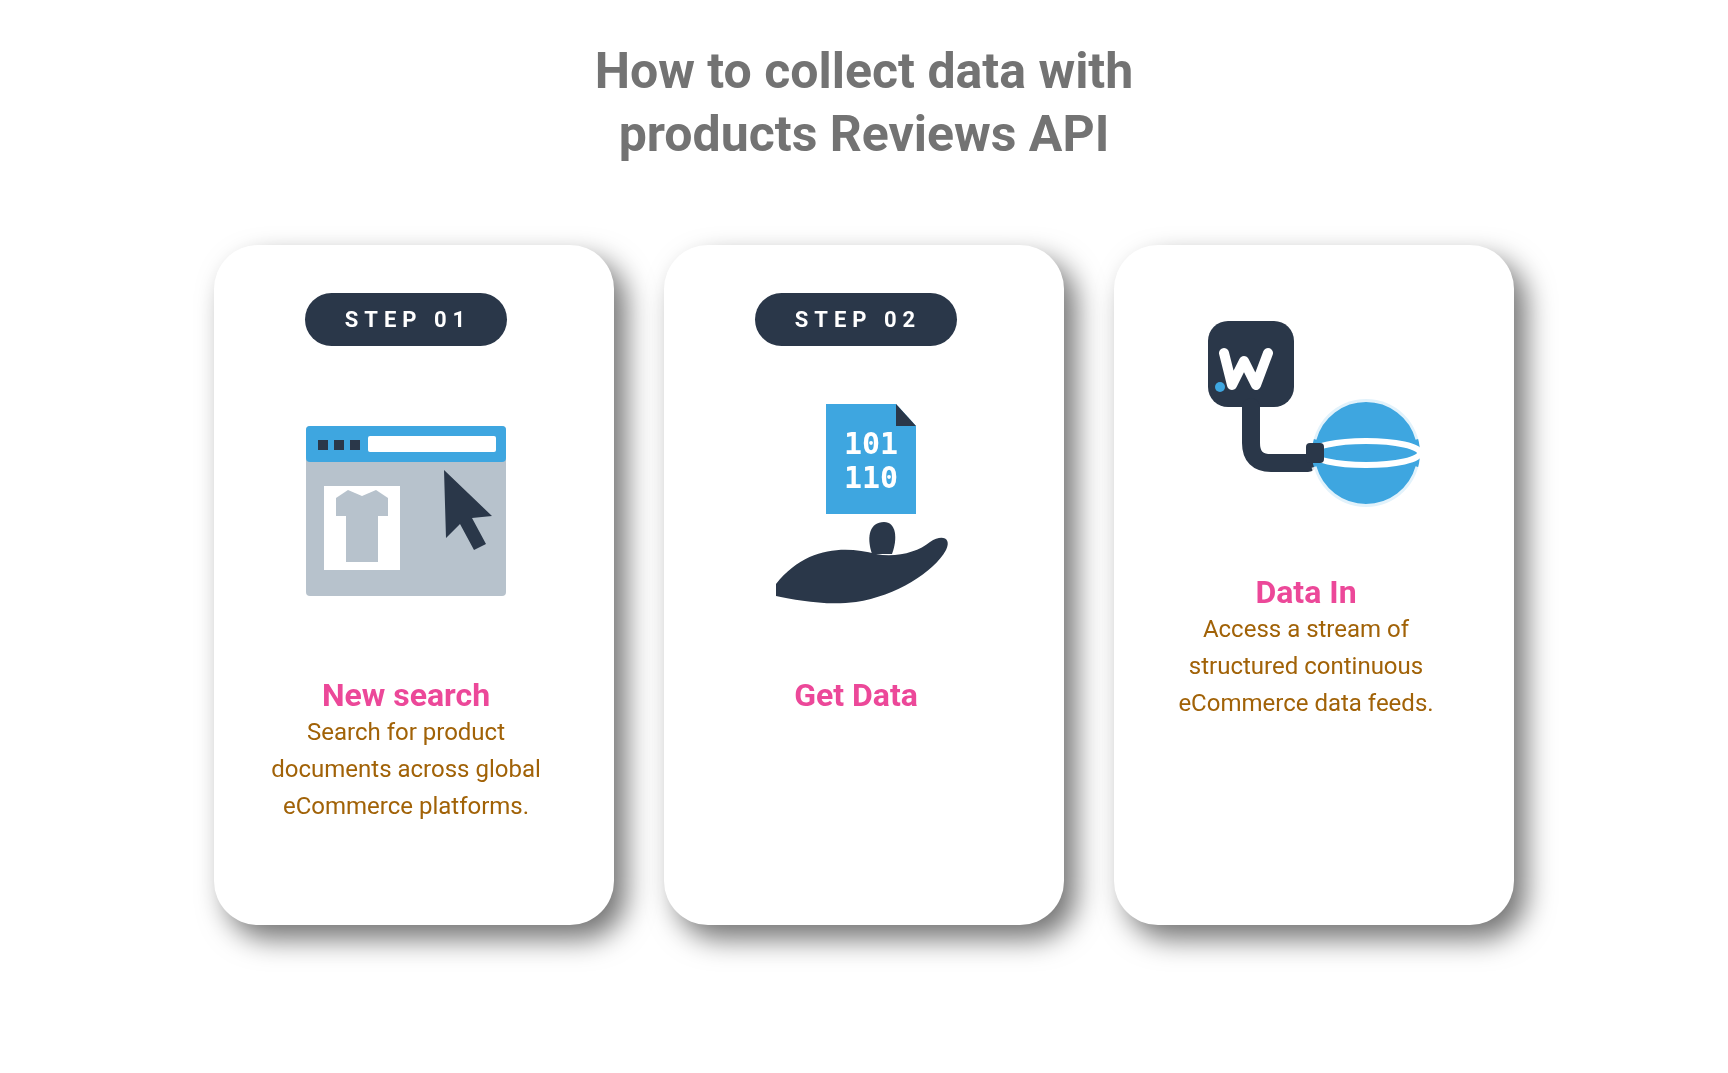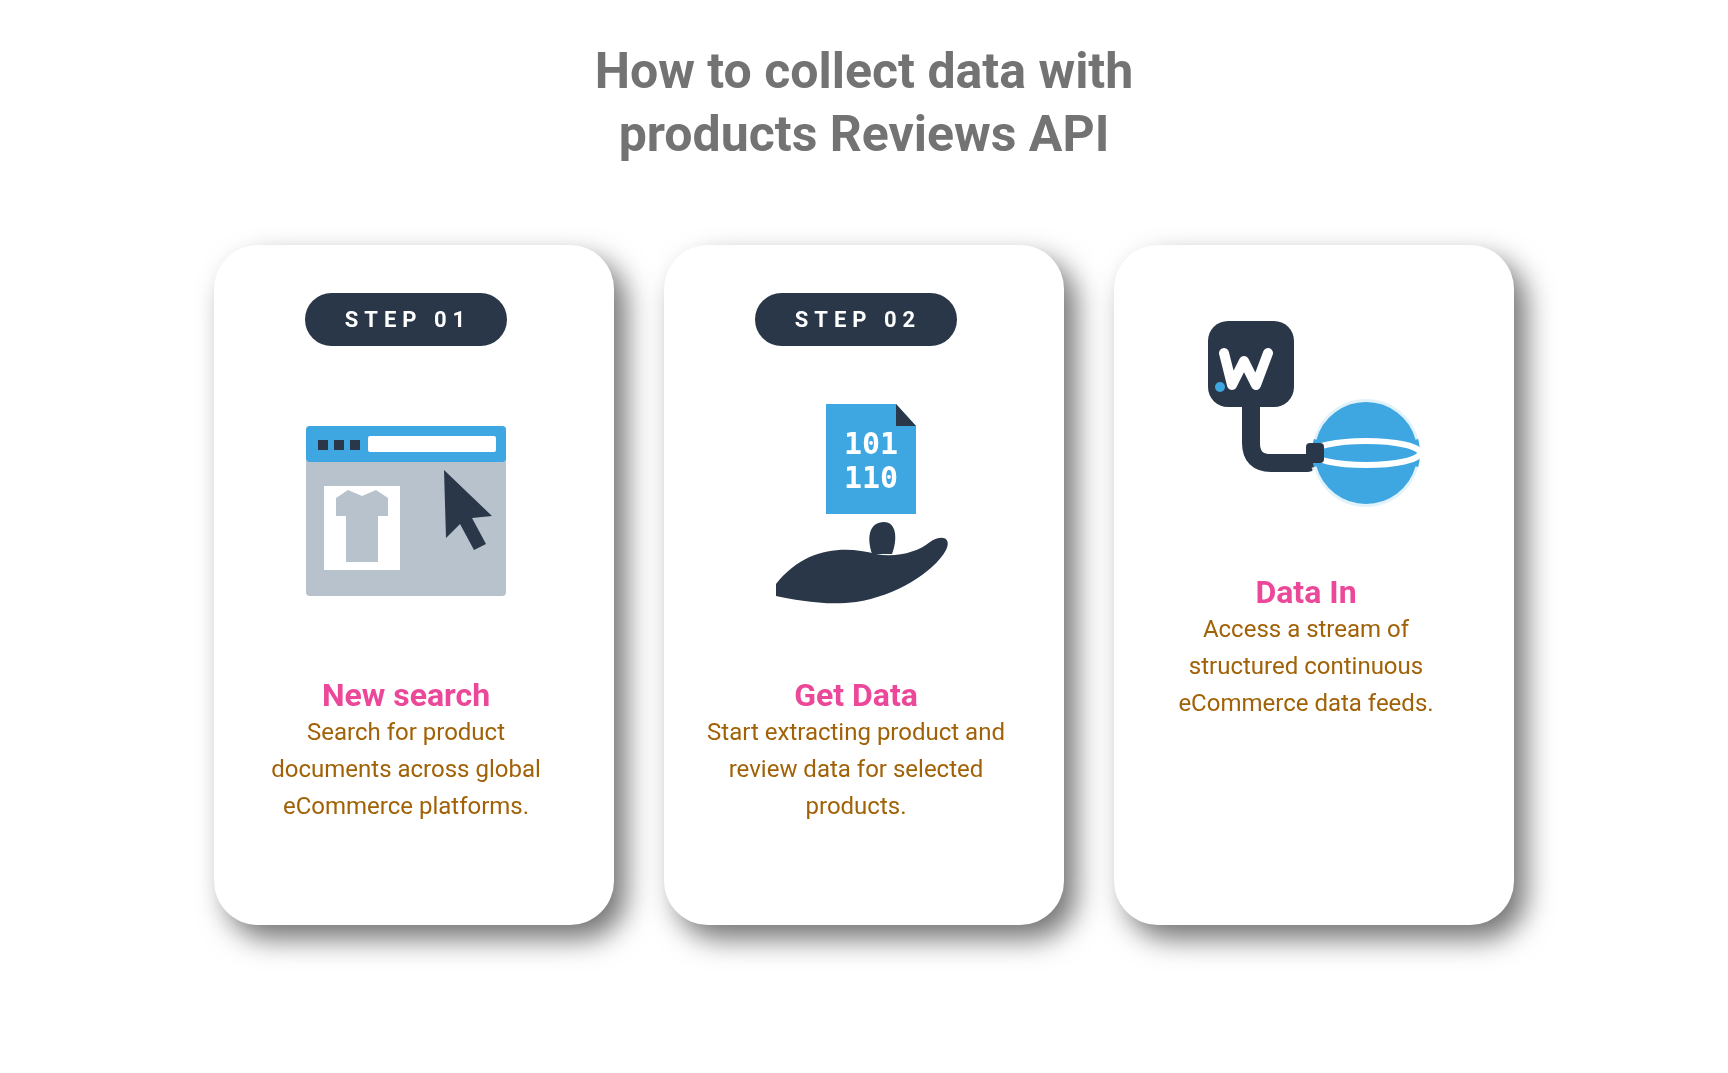--- a/index.html
+++ b/index.html
@@ -113,21 +113,20 @@
         <path d="M150 8 L170 30 L150 30 Z" fill="#2a3749"></path>
         <text x="125" y="58" font-family="monospace" font-size="30" font-weight="700" fill="#ffffff" text-anchor="middle">101</text>
         <text x="125" y="92" font-family="monospace" font-size="30" font-weight="700" fill="#ffffff" text-anchor="middle">110</text>
 
         <path d="M30 188 C 60 150, 100 150, 130 158 C 150 162, 172 156, 184 146 C 196 138, 206 142, 200 154 C 188 176, 150 200, 110 206 C 80 210, 50 204, 30 200 Z" fill="#2a3749"></path>
 
         <path d="M126 158 C 120 140, 124 126, 138 126 C 150 126, 152 142, 146 158 Z" fill="#2a3749"></path>
       </svg>
     </div>
     <div class="card-title">Get Data</div>
-    <div class="card-desc">Start extracting product and review data for selected products.</div>
   </div>
 
   <div class="card">
     <div class="icon-wrap">
       <svg width="240" height="200" viewBox="0 0 240 200">
 
         <rect x="22" y="8" width="86" height="86" rx="20" fill="#2a3749"></rect>
         <path d="M38 40 L46 72 L58 48 L70 72 L82 40" stroke="#ffffff" stroke-width="10" fill="none" stroke-linecap="round" stroke-linejoin="round"></path>
         <circle cx="34" cy="74" r="5" fill="#3ea6e0"></circle>
 

